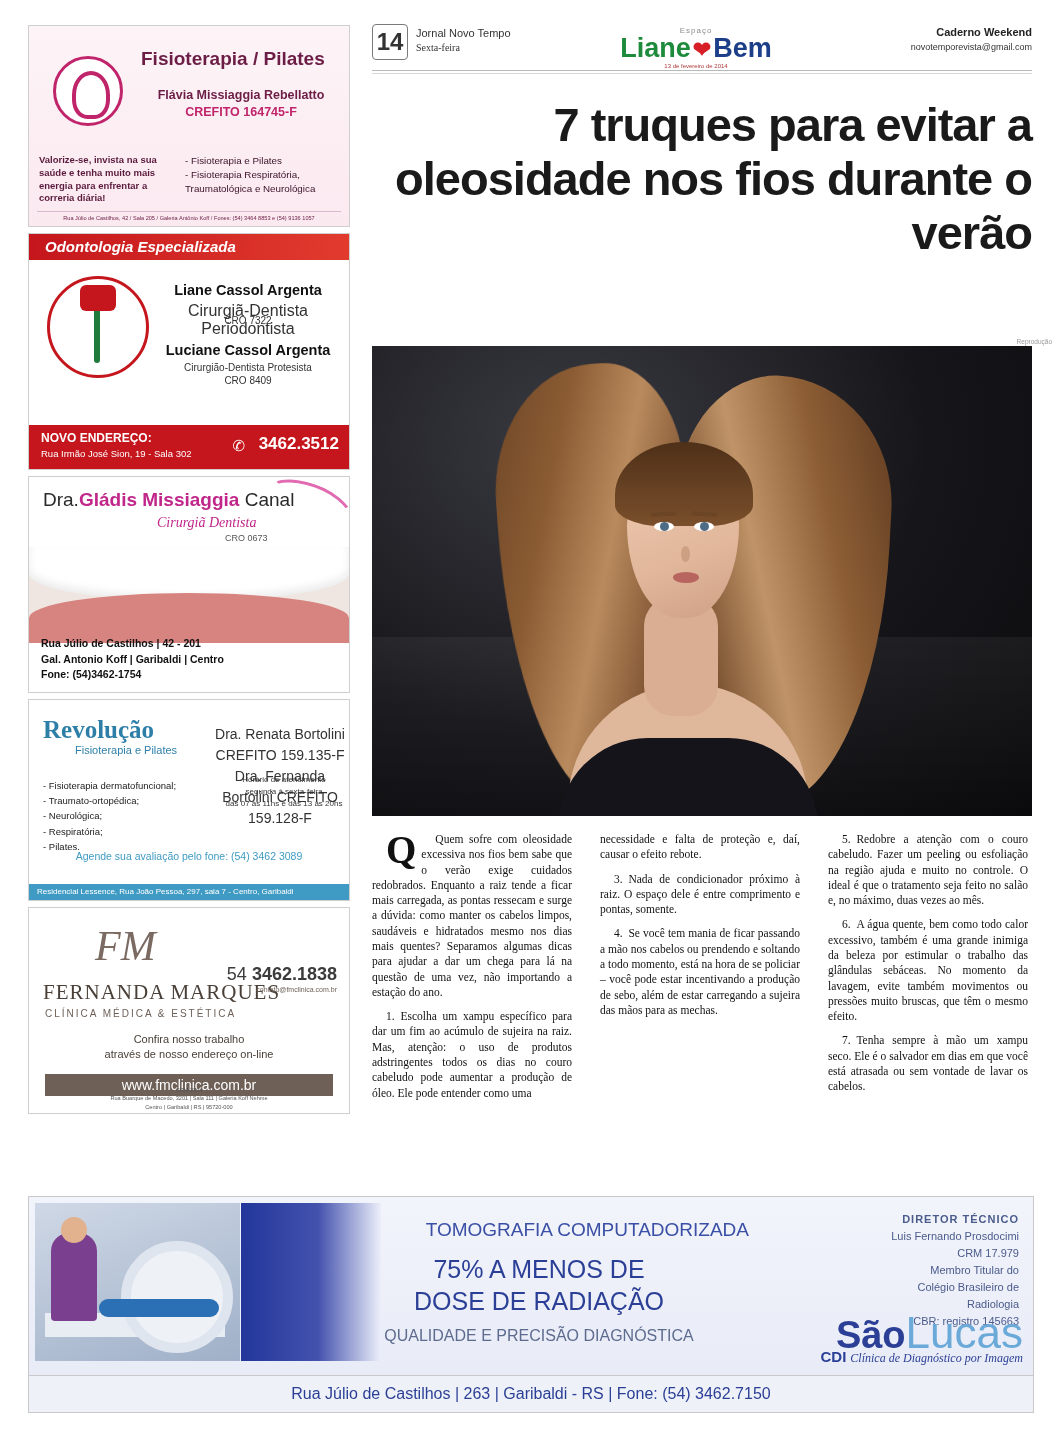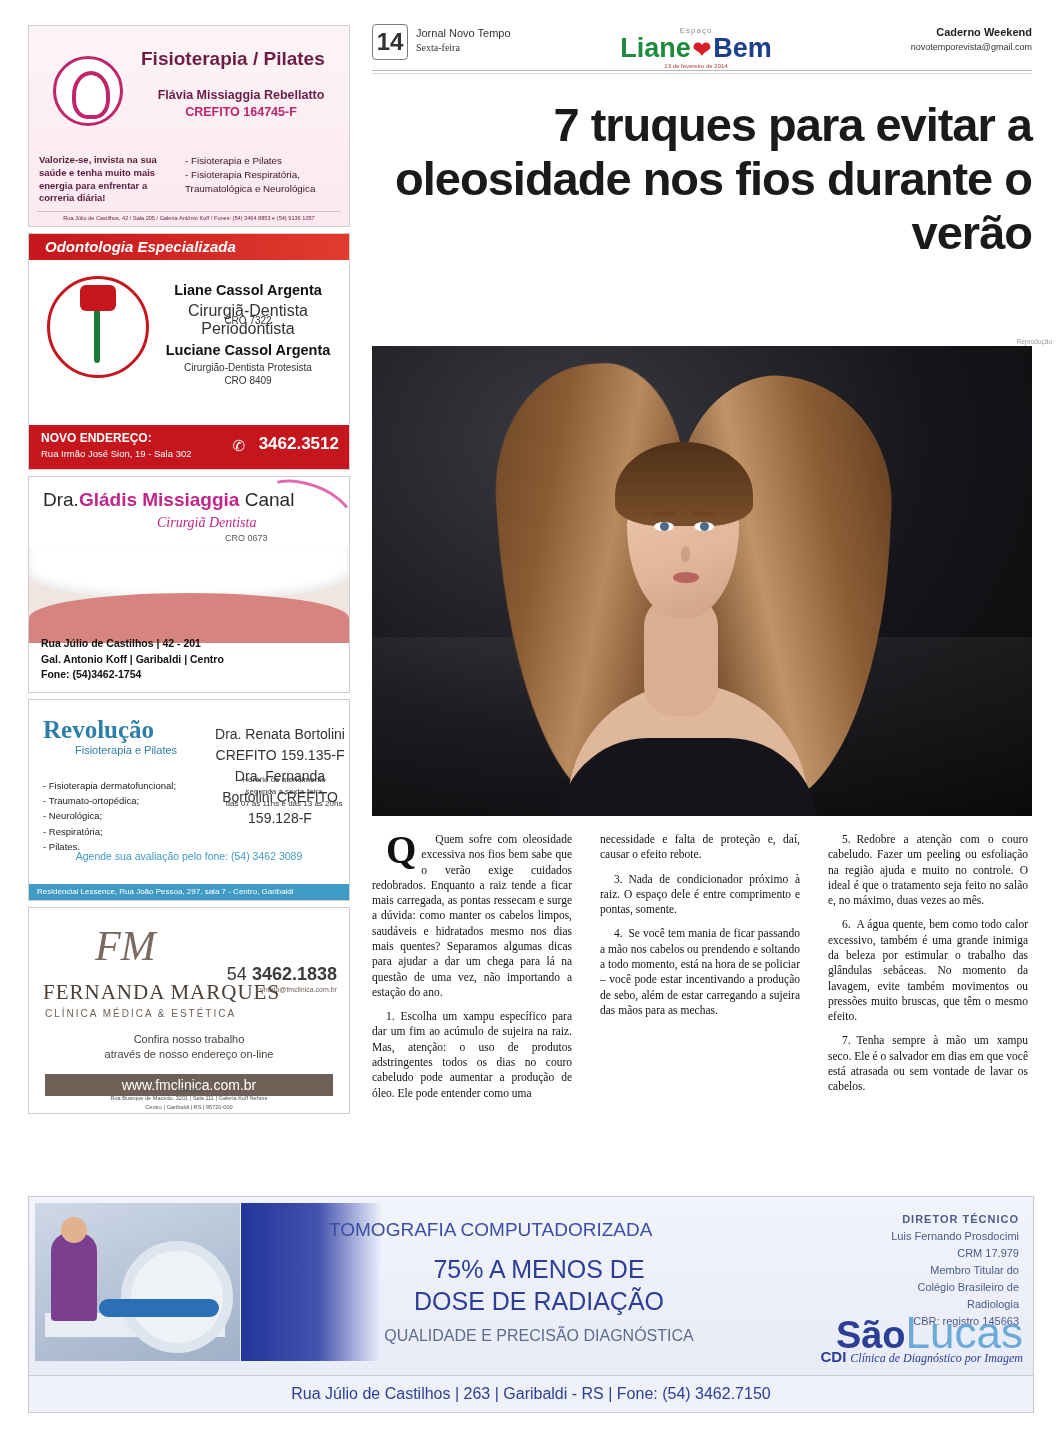--- a/index.html
+++ b/index.html
@@ -161,21 +161,21 @@
 
   
   .banner{position:absolute;left:28px;top:1196px;width:1004px;height:215px;border:1px solid #c9c9c9;background:linear-gradient(180deg,#f2f4fb,#e6eaf6);overflow:hidden;}
   .banner .photo{position:absolute;left:6px;top:6px;width:205px;height:158px;background:linear-gradient(160deg,#cfd8e6,#9fb0c8);overflow:hidden;}
   .bph-ring{position:absolute;left:86px;top:38px;width:92px;height:92px;border-radius:50%;background:#eef1f6;border:10px solid #dfe5ee;}
   .bph-bed{position:absolute;left:10px;bottom:24px;width:180px;height:24px;background:#e8ecf3;}
   .bph-nurse{position:absolute;left:16px;top:30px;width:46px;height:88px;background:#7b3f8f;border-radius:18px 18px 4px 4px;}
   .bph-head{position:absolute;left:26px;top:14px;width:26px;height:26px;border-radius:50%;background:#e2b28f;}
   .bph-pat{position:absolute;left:64px;bottom:44px;width:120px;height:18px;background:#2b6fb5;border-radius:9px;}
   .banner .grad{position:absolute;left:212px;top:6px;width:140px;height:158px;background:linear-gradient(90deg,#22369b,#4352ad 55%,#eceffa);}
-  .banner .t1{position:absolute;left:300px;top:22px;width:420px;text-align:left;font-family:"Liberation Sans",sans-serif;font-size:19px;color:#3a4fa5;}
+  .banner .t1{position:absolute;left:300px;top:22px;width:420px;text-align:right;font-family:"Liberation Sans",sans-serif;font-size:19px;color:#3a4fa5;}
   .banner .t2{position:absolute;left:300px;top:58px;width:420px;text-align:center;font-family:"Liberation Sans",sans-serif;font-size:25px;color:#2b3f96;}
   .banner .t3{position:absolute;left:300px;top:90px;width:420px;text-align:center;font-family:"Liberation Sans",sans-serif;font-size:25px;color:#2b3f96;}
   .banner .t4{position:absolute;left:300px;top:130px;width:420px;text-align:center;font-family:"Liberation Sans",sans-serif;font-size:16px;color:#5d6b8f;}
   .banner .rt{position:absolute;right:14px;top:14px;width:220px;text-align:right;font-family:"Liberation Sans",sans-serif;font-size:11px;color:#4a5b8c;line-height:1.55;}
   .banner .rt .tt{font-weight:bold;letter-spacing:1px;}
   .banner .sl{position:absolute;right:10px;bottom:46px;width:320px;text-align:right;}
   .banner .sl .sao{font-family:"Liberation Sans",sans-serif;font-weight:bold;font-size:38px;color:#2b3f96;}
   .banner .sl .lucas{font-family:"Liberation Sans",sans-serif;font-size:44px;color:#6aa9d8;}
   .banner .sl .cdi{font-family:"Liberation Sans",sans-serif;font-weight:bold;font-size:15px;color:#2b3f96;}
   .banner .sl .cl{font-family:"Liberation Serif",serif;font-style:italic;font-size:12px;color:#2b3f96;}

